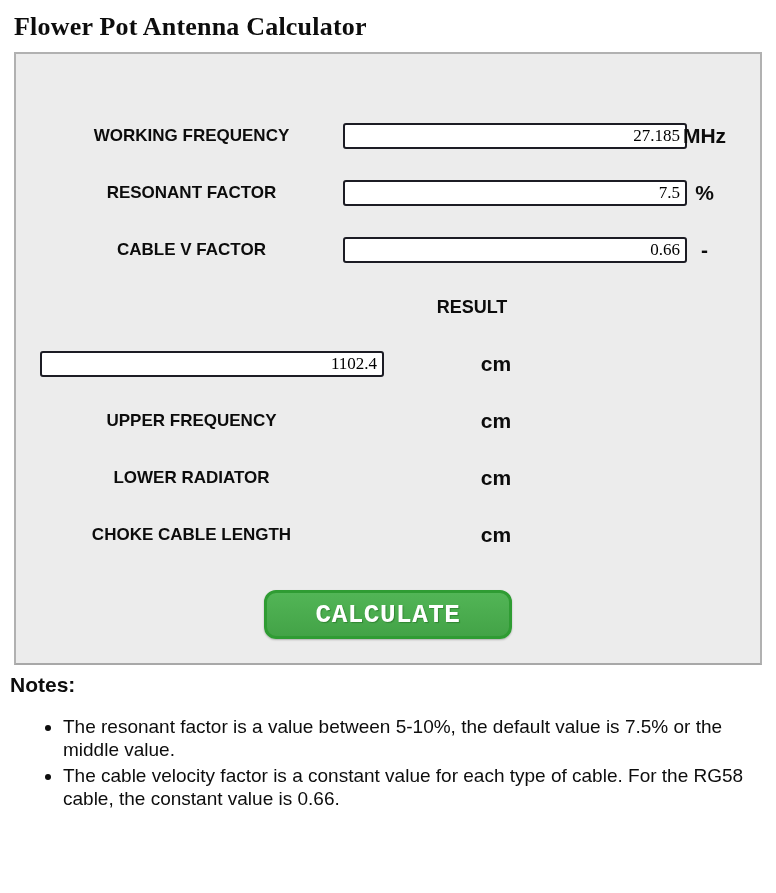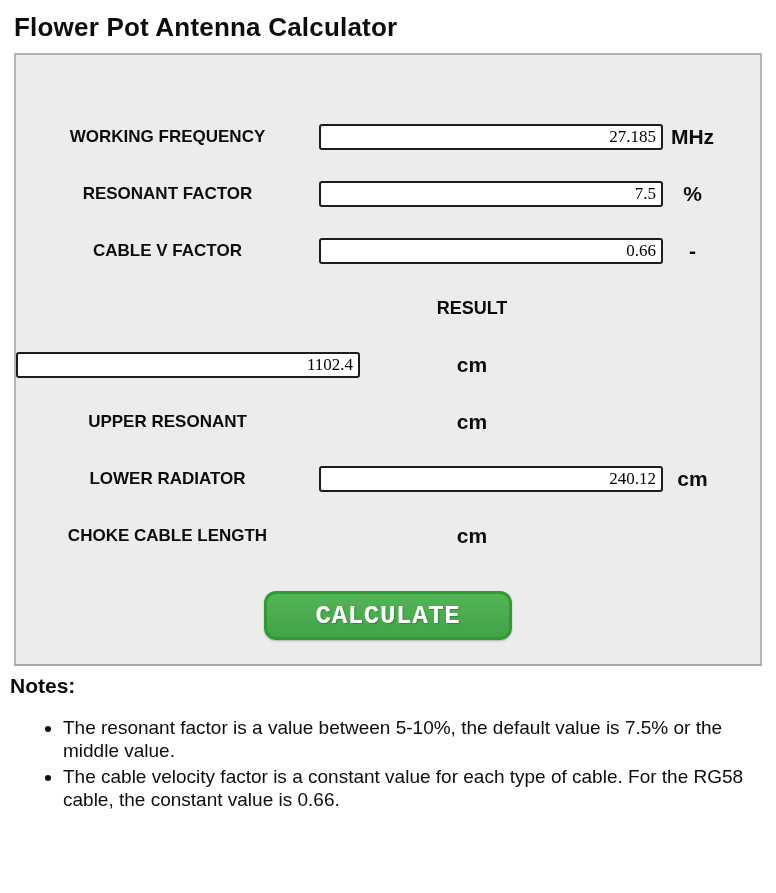--- a/index.html
+++ b/index.html
@@ -13,36 +13,38 @@
   .page {
     width: 776px;
     box-sizing: border-box;
   }
   h1.page-title {
     font-size: 26px;
     font-weight: bold;
     margin: 12px 0 10px 14px;
     letter-spacing: 0.2px;
     color: #0d0d0d;
+    font-family: Liberation Serif, serif;
   }
   .calc-panel {
     margin-left: 14px;
     width: 748px;
     box-sizing: border-box;
     background: #ececec;
     border: 2px solid #b1b1b1;
     border-bottom-color: #a8a8a8;
     padding: 69px 0 24px 0;
   }
   .calc-row {
     display: grid;
     grid-template-columns: 303px 306px 1fr;
     align-items: center;
     height: 26px;
     margin-bottom: 31px;
+    padding-left: 24px;
   }
   .calc-label {
     text-align: center;
     font-weight: bold;
     font-size: 17px;
     color: #0c0c0c;
   }
   .calc-input {
     width: 344px;
     height: 26px;
@@ -155,29 +157,26 @@
     </div>
 
     <div class="calc-row">
       <div>
         <input class="calc-input" type="text" value="1102.4" style="">
       </div>
       <div class="calc-unit">cm</div>
     </div>
 
     <div class="calc-row">
-      <div class="calc-label">UPPER RESONANT</div>
+      <div class="calc-label">UPPER FREQUENCY</div>
       <div class="calc-unit">cm</div>
     </div>
 
     <div class="calc-row">
       <div class="calc-label">LOWER RADIATOR</div>
-      <div>
-        <input class="calc-input" type="text" value="240.12" style="">
-      </div>
       <div class="calc-unit">cm</div>
     </div>
 
     <div class="calc-row">
       <div class="calc-label">CHOKE CABLE LENGTH</div>
       <div class="calc-unit">cm</div>
     </div>
 
     <div class="button-row">
       <button class="calculate-btn">CALCULATE</button>

